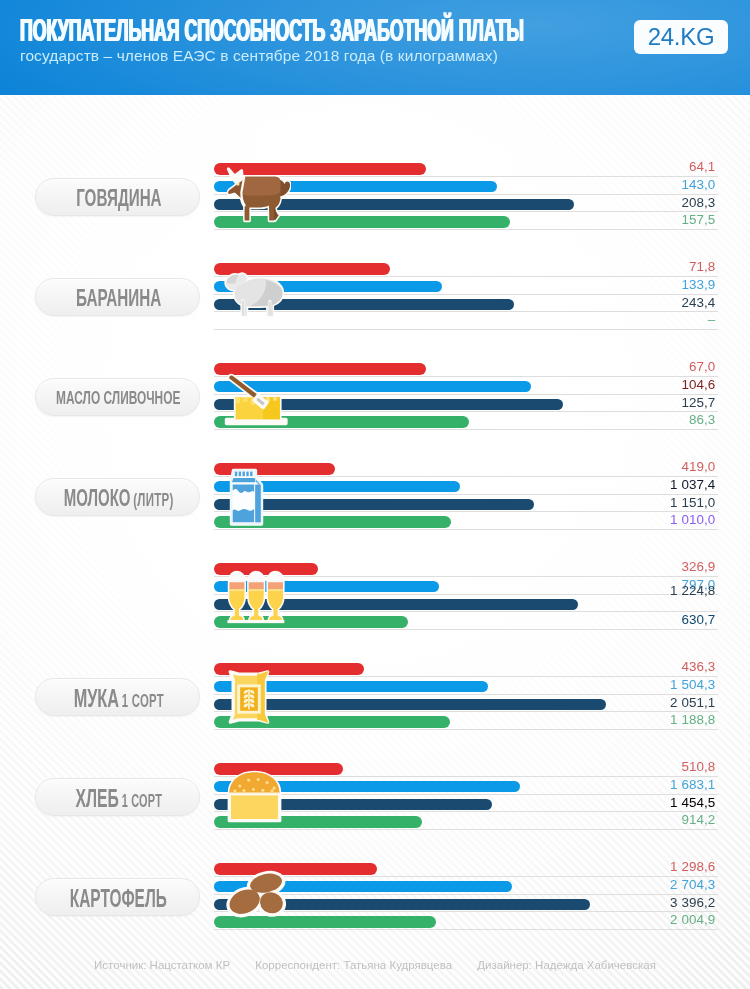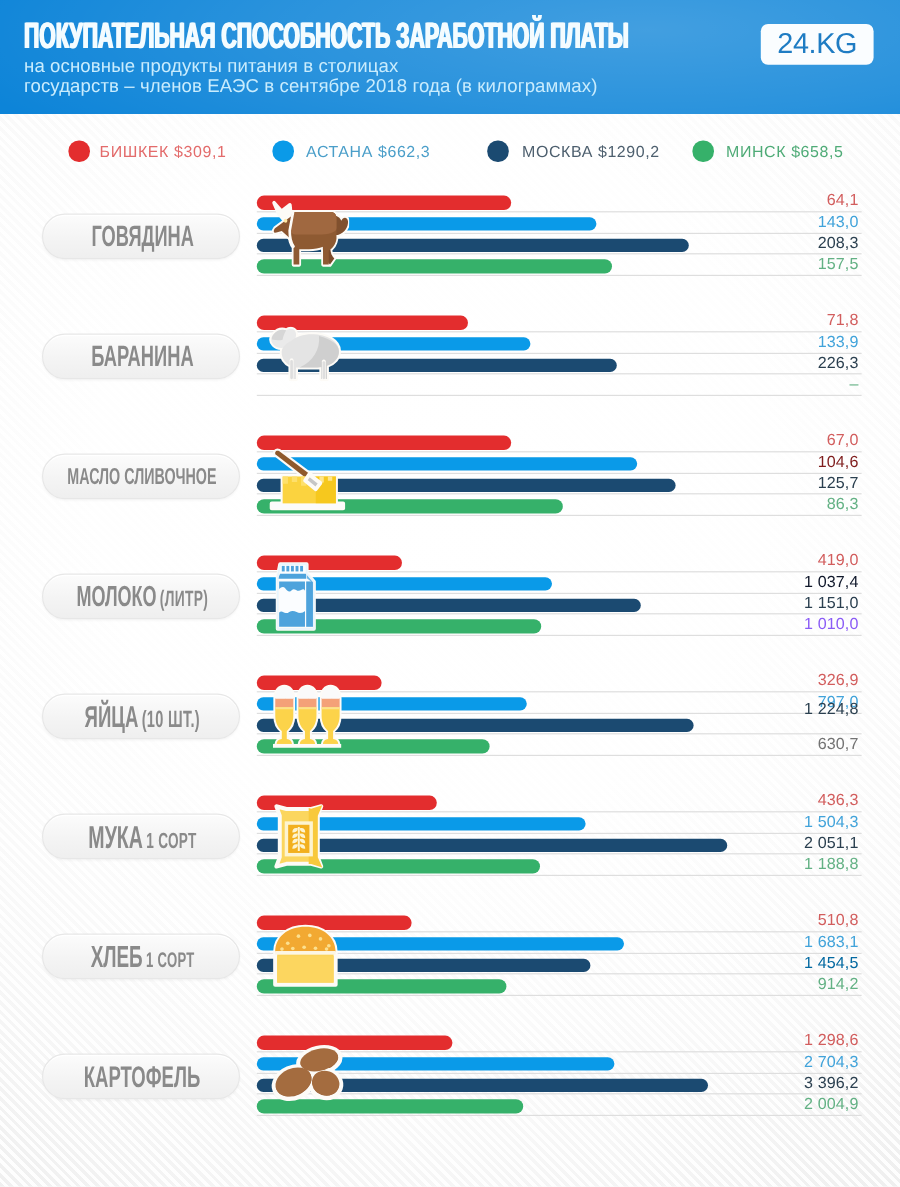--- a/index.html
+++ b/index.html
@@ -68,46 +68,27 @@
 <body>
 
 <div id="stage">
 
   <div class="bg-base"></div>
   <div class="bg-stripes"></div>
 
   <div class="header">
     <div class="h-title">ПОКУПАТЕЛЬНАЯ СПОСОБНОСТЬ ЗАРАБОТНОЙ ПЛАТЫ</div>
     <div class="h-sub">
-      <div>на основные продукты питания в столицах</div>
       <div>государств – членов ЕАЭС в сентябре 2018 года (в килограммах)</div>
     </div>
     <div class="logo">
       <span>24.KG</span>
     </div>
   </div>
 
-  <div class="legend">
-    <div class="lg-item" style="left:57px">
-      <span class="lg-dot" style="background:#e32d2e;left:0"></span>
-      <span class="lg-txt" style="left:26px;color:#e36b6b">БИШКЕК $309,1</span>
-    </div>
-    <div class="lg-item" style="left:227px">
-      <span class="lg-dot" style="background:#0a9ae8;left:0"></span>
-      <span class="lg-txt" style="left:28px;color:#4a9ec9">АСТАНА $662,3</span>
-    </div>
-    <div class="lg-item" style="left:406px">
-      <span class="lg-dot" style="background:#1b4a71;left:0"></span>
-      <span class="lg-txt" style="left:29px;color:#4d5f6e">МОСКВА $1290,2</span>
-    </div>
-    <div class="lg-item" style="left:577px">
-      <span class="lg-dot" style="background:#36b16a;left:0"></span>
-      <span class="lg-txt" style="left:28px;color:#4fab77">МИНСК $658,5</span>
-    </div>
-  </div>
 
   <div class="rows" id="rows">
       <div class="row" style="top: 145.4px;">
         <div class="pill">
           <div class="pill-txt"><span><i style="font-size:24.5px">ГОВЯДИНА</i></span></div>
         </div>
         <div class="sep" style="top:30.5px"></div>
         <div class="bar" style="top:18.0px;width:211.5px;background:#e32d2e"></div>
         <div class="val" style="top:14.9px;color:#d25d5d">64,1</div>
         <div class="sep" style="top:48.2px"></div>
@@ -142,21 +123,21 @@
           <div class="pill-txt"><span><i style="font-size:24.6px">БАРАНИНА</i></span></div>
         </div>
         <div class="sep" style="top:30.5px"></div>
         <div class="bar" style="top:18.0px;width:175.5px;background:#e32d2e"></div>
         <div class="val" style="top:14.9px;color:#d25d5d">71,8</div>
         <div class="sep" style="top:48.2px"></div>
         <div class="bar" style="top:35.6px;width:227.5px;background:#0a9ae8"></div>
         <div class="val" style="top:32.5px;color:#41a3da">133,9</div>
         <div class="sep" style="top:65.8px"></div>
         <div class="bar" style="top:53.3px;width:299.5px;background:#1b4a71"></div>
-        <div class="val" style="top:50.2px;color:#2a3f4f">226,3</div>
+        <div class="val" style="top:50.2px;color:#2a3f4f">243,4</div>
         <div class="sep" style="top:83.4px"></div>
         <div class="val" style="top:67.8px;color:#63b184">–</div>
       </div>
       <div class="icon" style="left: 224px; top: 272px;"><svg viewBox="0.6 -0.4 60.4 45.4" width="61" height="46">
 <g fill="none" stroke="#fdfbf7" stroke-width="3.4" stroke-linejoin="round" stroke-linecap="round">
 <path d="M4.6 6.0 C7.4 2.6 11.4 1.6 15.0 2.8 C18.2 0.6 21.6 1.4 22.6 4.0 C24.0 7.4 22.2 12.2 18.4 14.8 C13.6 18.2 7.6 18.0 4.6 14.8 C1.8 11.8 2.0 8.4 4.6 6.0 Z"></path>
             <path d="M19.0 11.5 C23.0 8.0 29.0 6.0 36.0 6.0 C49.0 6.0 58.5 12.0 58.5 20.0 C58.5 25.5 54.6 30.0 48.5 32.0 L48.5 43.0 L44.0 43.0 L44.0 33.0 C42.0 33.3 39.6 33.4 37.0 33.4 L23.0 33.4 L23.0 43.0 L18.5 43.0 L18.5 32.0 C14.0 29.6 11.2 25.6 11.2 21.0 C11.2 17.0 14.2 13.6 19.0 11.5 Z"></path>
 </g>
 <path d="M4.6 6.0 C7.4 2.6 11.4 1.6 15.0 2.8 C18.2 0.6 21.6 1.4 22.6 4.0 C24.0 7.4 22.2 12.2 18.4 14.8 C13.6 18.2 7.6 18.0 4.6 14.8 C1.8 11.8 2.0 8.4 4.6 6.0 Z" fill="#eaeaea"></path>
 <path d="M19.0 11.5 C23.0 8.0 29.0 6.0 36.0 6.0 C49.0 6.0 58.5 12.0 58.5 20.0 C58.5 25.5 54.6 30.0 48.5 32.0 L48.5 43.0 L44.0 43.0 L44.0 33.0 C42.0 33.3 39.6 33.4 37.0 33.4 L23.0 33.4 L23.0 43.0 L18.5 43.0 L18.5 32.0 C14.0 29.6 11.2 25.6 11.2 21.0 C11.2 17.0 14.2 13.6 19.0 11.5 Z" fill="#e4e4e4"></path>
@@ -238,35 +219,32 @@
  <rect x="20.6" y="3.3" width="2.4" height="4.6"></rect>
 </g>
 <path d="M4.0 9.8 L25.6 9.8 L25.6 14.0 L2.2 14.0 Z" fill="#4ea3dc"></path>
 <path d="M26.2 10.0 L31.4 16.2 L31.4 17.8 L26.2 13.6 Z" fill="#6ab6e6"></path>
 <path d="M3.2 16.2 L24.6 16.2 L24.6 24.0 C23.0 21.2 21.6 24.0 19.4 24.0 C17.2 24.0 15.6 21.2 13.6 23.6 C11.6 26.0 9.6 23.6 8.2 21.8 C7.0 20.2 5.0 20.4 3.2 22.4 Z" fill="#4ea3dc"></path>
 <rect x="25.6" y="16.2" width="5.8" height="37.6" fill="#4ea3dc"></rect>
 <path d="M3.2 42.0 C5.0 40.0 6.8 42.0 8.6 42.4 C10.6 42.8 12.0 40.6 14.4 40.6 C17.0 40.6 19.0 42.6 21.4 42.2 C22.6 42.0 23.6 41.4 24.6 40.6 L24.6 53.8 L3.2 53.8 Z" fill="#4ea3dc"></path>
 <path d="M4.0 2.0 L26.0 2.0 L26.0 9.5 L32.0 16.5 L32.0 55.5 L2.0 55.5 L2.0 12.5 Z" fill="none" stroke="#e9f5fd" stroke-width="1.6"></path>
 </svg></div>
       <div class="row" style="top: 545.4px;">
-        <div class="pill">
-          <div class="pill-txt"><span><i style="font-size:25px">ЯЙЦА</i> <b style="font-size:19.6px">(10 шт.)</b></span></div>
-        </div>
         <div class="sep" style="top:30.5px"></div>
         <div class="bar" style="top:18.0px;width:103.5px;background:#e32d2e"></div>
         <div class="val" style="top:14.9px;color:#d25d5d">326,9</div>
         <div class="sep" style="top:48.2px"></div>
         <div class="bar" style="top:35.6px;width:224.5px;background:#0a9ae8"></div>
         <div class="val" style="top:32.5px;color:#41a3da">797,0</div>
         <div class="sep" style="top:65.8px"></div>
         <div class="bar" style="top:53.3px;width:363.5px;background:#1b4a71"></div>
         <div class="val" style="top:39px;color:#2a3f4f">1 224,8</div>
         <div class="sep" style="top:83.4px"></div>
         <div class="bar" style="top:70.9px;width:193.5px;background:#36b16a"></div>
-        <div class="val" style="top:67.8px;color:#737373">630,7</div>
+        <div class="val" style="top:67.8px;color:#0c4a6e">630,7</div>
       </div>
       <div class="icon" style="left: 227px; top: 570px;"><svg viewBox="-1.5 -2.8 59.6 54.4" width="59" height="54">
 <g fill="#fdfbf7" stroke="#fdfbf7" stroke-width="3.2" stroke-linejoin="round">
             <path transform="translate(0,0)" d="M0.9 9.0 C0.9 3.0 4.4 -0.6 8.5 -0.6 C12.6 -0.6 16.1 3.0 16.1 9.0 L16.1 24.0 C16.1 31.0 12.4 35.2 10.6 36.6 L10.6 43.4 C13.2 43.8 14.8 45.2 15.0 47.6 L2.0 47.6 C2.2 45.2 3.8 43.8 6.4 43.4 L6.4 36.6 C4.6 35.2 0.9 31.0 0.9 24.0 Z"></path>
             <path transform="translate(19.5,0)" d="M0.9 9.0 C0.9 3.0 4.4 -0.6 8.5 -0.6 C12.6 -0.6 16.1 3.0 16.1 9.0 L16.1 24.0 C16.1 31.0 12.4 35.2 10.6 36.6 L10.6 43.4 C13.2 43.8 14.8 45.2 15.0 47.6 L2.0 47.6 C2.2 45.2 3.8 43.8 6.4 43.4 L6.4 36.6 C4.6 35.2 0.9 31.0 0.9 24.0 Z"></path>
             <path transform="translate(39.0,0)" d="M0.9 9.0 C0.9 3.0 4.4 -0.6 8.5 -0.6 C12.6 -0.6 16.1 3.0 16.1 9.0 L16.1 24.0 C16.1 31.0 12.4 35.2 10.6 36.6 L10.6 43.4 C13.2 43.8 14.8 45.2 15.0 47.6 L2.0 47.6 C2.2 45.2 3.8 43.8 6.4 43.4 L6.4 36.6 C4.6 35.2 0.9 31.0 0.9 24.0 Z"></path>
           </g>
 <g transform="translate(0,0)">
             <path d="M0.9 9.0 C0.9 3.0 4.4 -0.6 8.5 -0.6 C12.6 -0.6 16.1 3.0 16.1 9.0 L16.1 16.8 L0.9 16.8 Z" fill="#fafafa"></path>
             <path d="M0.9 9.0 L16.1 9.0 L16.1 16.8 L0.9 16.8 Z" fill="#f4a178"></path>
@@ -329,21 +307,21 @@
           <div class="pill-txt"><span><i style="font-size:25.4px">ХЛЕБ</i> <b style="font-size:17.6px">1 сорт</b></span></div>
         </div>
         <div class="sep" style="top:30.5px"></div>
         <div class="bar" style="top:18.0px;width:128.5px;background:#e32d2e"></div>
         <div class="val" style="top:14.9px;color:#d25d5d">510,8</div>
         <div class="sep" style="top:48.2px"></div>
         <div class="bar" style="top:35.6px;width:305.5px;background:#0a9ae8"></div>
         <div class="val" style="top:32.5px;color:#41a3da">1 683,1</div>
         <div class="sep" style="top:65.8px"></div>
         <div class="bar" style="top:53.3px;width:277.5px;background:#1b4a71"></div>
-        <div class="val" style="top:50.2px;color:#0369a1">1 454,5</div>
+        <div class="val" style="top:50.2px;color:#000000">1 454,5</div>
         <div class="sep" style="top:83.4px"></div>
         <div class="bar" style="top:70.9px;width:207.5px;background:#36b16a"></div>
         <div class="val" style="top:67.8px;color:#63b184">914,2</div>
       </div>
       <div class="icon" style="left: 227px; top: 770px;"><svg viewBox="-0.2 -0.2 52.4 50.4" width="55" height="53">
 <path d="M2.0 22.0 C2.0 10.0 12.0 2.0 26.0 2.0 C40.0 2.0 50.0 10.0 50.0 22.0 L50.0 48.0 L2.0 48.0 Z" fill="#fbd35a" stroke="#fdfbf7" stroke-width="3.2" stroke-linejoin="round"></path>
 <path d="M2.0 22.0 C2.0 10.0 12.0 2.0 26.0 2.0 C40.0 2.0 50.0 10.0 50.0 22.0 L50.0 21.8 L2.0 21.8 Z" fill="#f2a932"></path>
 <rect x="2.0" y="21.2" width="48" height="2.9" fill="#fcf6e4"></rect>
 <g fill="#fce08f">
  <circle cx="12.0" cy="15.0" r="1.45"></circle>
@@ -393,13 +371,18 @@
           </g>
 <g transform="rotate(18 46 33)">
             <ellipse cx="46" cy="32.4" rx="11.4" ry="10" fill="#a46c3f"></ellipse>
           </g>
 <g transform="rotate(-24 20 32)">
             <ellipse cx="20" cy="31.4" rx="15.4" ry="11" fill="#a46c3f"></ellipse>
           </g>
 </svg></div>
     </div>
 
+  <div class="footer">
+    <span>Источник: Нацстатком КР</span>
+    <span>Корреспондент: Татьяна Кудрявцева</span>
+    <span>Дизайнер: Надежда Хабичевская</span>
+  </div>
 </div>
 
 </body></html>

